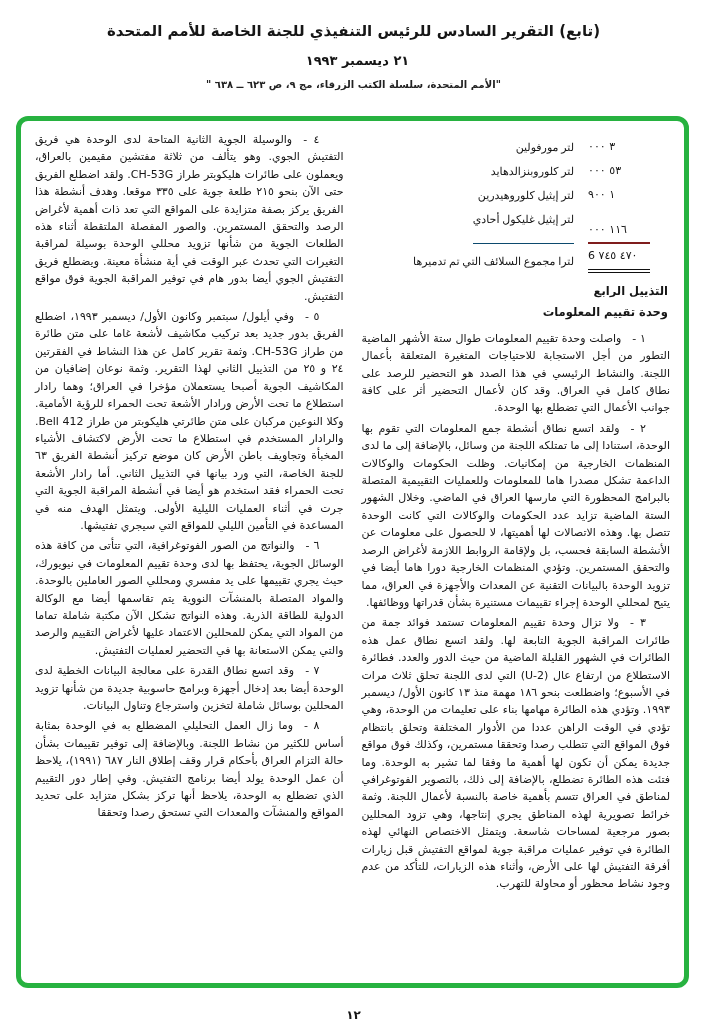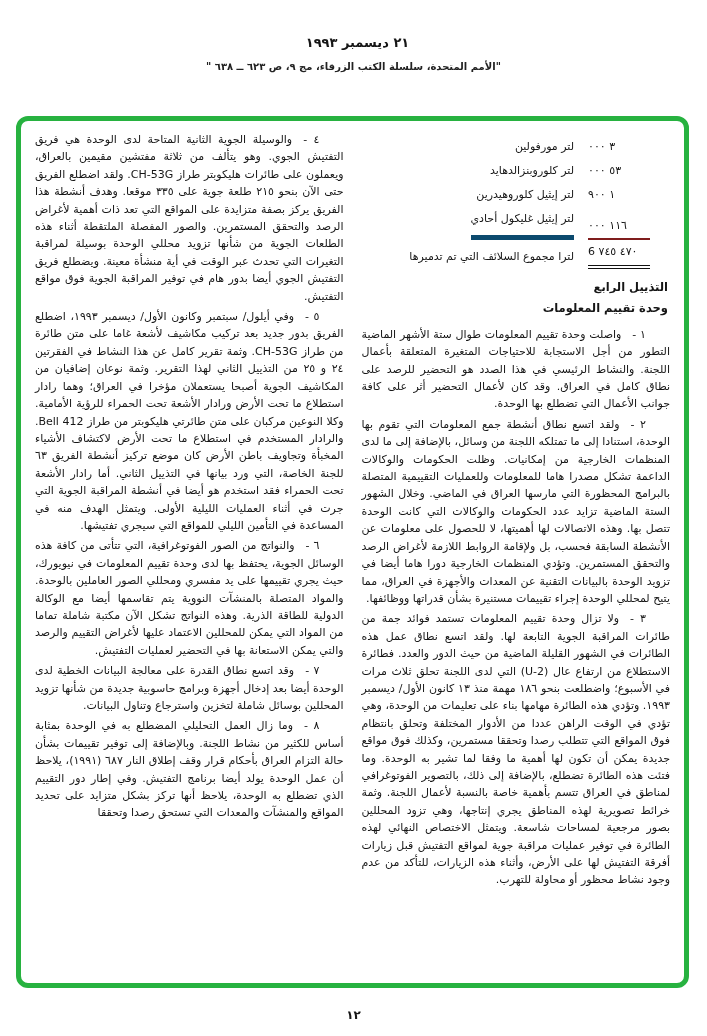--- a/index.html
+++ b/index.html
@@ -18,35 +18,36 @@
     box-sizing:border-box;border:5px solid var(--green);border-radius:12px;
     padding:10px 14px 8px 14px;display:flex;direction:rtl;gap:18px;overflow:hidden;
     background:#fff;
   }
   .col{flex:1 1 0;min-width:0;font-size:11px;line-height:17.4px;text-align:justify;}
   p.para{margin:0 0 3px 0;text-indent:24px;}
 
   .plist{padding:4px 20px 2px 0;margin-bottom:4px;}
   .prow{display:flex;align-items:flex-end;line-height:24px;}
   .pnum{flex:0 0 62px;direction:ltr;text-align:left;unicode-bidi:embed;}
-  .plabel{margin-right:14px;}
+  .plabel{margin-right:14px;font-family:Liberation Serif, serif;}
   .prow.u-row .pnum{border-bottom:2px solid #7f1d1d;}
-  .prow.u-row .plabel{border-bottom:5px solid #0c4a6e;padding-bottom:4px;}
+  .prow.u-row .plabel{border-bottom:1px solid #0c4a6e;padding-bottom:12px;}
   .prow.total-row .pnum{border-bottom:4px double #111;padding-bottom:1px;}
 
   .h1,.h2{font-weight:bold;font-size:11.5px;margin:8px 2px 4px 0;}
   .h2{margin-top:2px;margin-bottom:8px;}
 
   .pageno{position:absolute;top:1008px;left:0;width:100%;text-align:center;
     font-weight:bold;font-size:12px;}
 </style>
 </head>
 <body style="--green: #27b240;">
 
 <div class="header">
+  <div class="hdr-title">(تابع) التقرير السادس للرئيس التنفيذي للجنة الخاصة للأمم المتحدة</div>
   <div class="hdr-date">٢١ ديسمبر ١٩٩٣</div>
   <div class="hdr-source">"الأمم المتحدة، سلسلة الكتب الزرقاء، مج ٩، ص ٦٢٣ ــ ٦٣٨ "</div>
 </div>
 
 <div class="content-box">
 
   <div class="col">
     <div class="plist">
       <div class="prow">
         <span class="pnum">٣ ٠٠٠</span>

